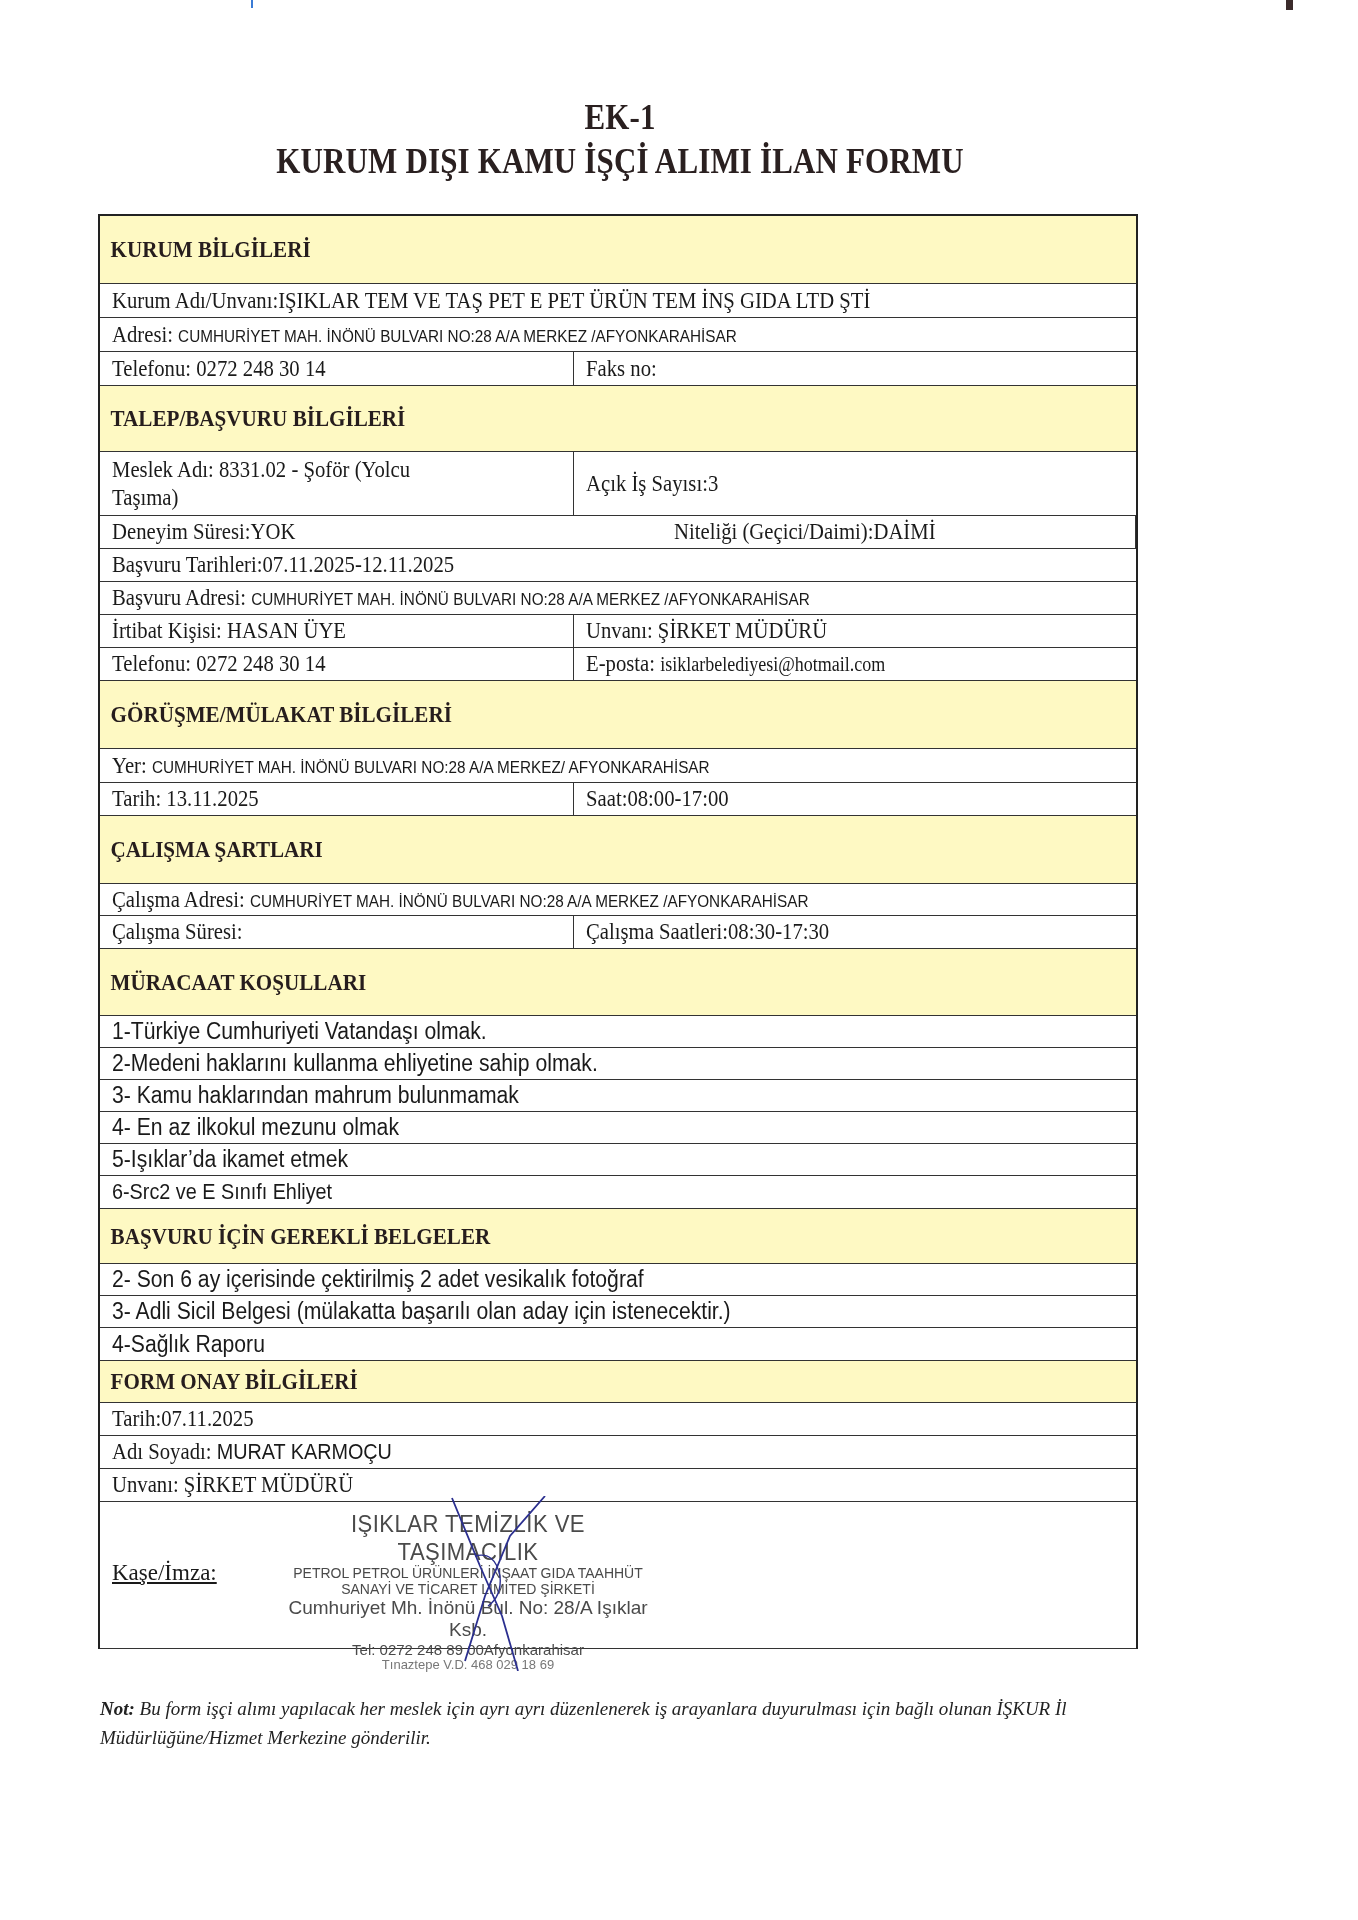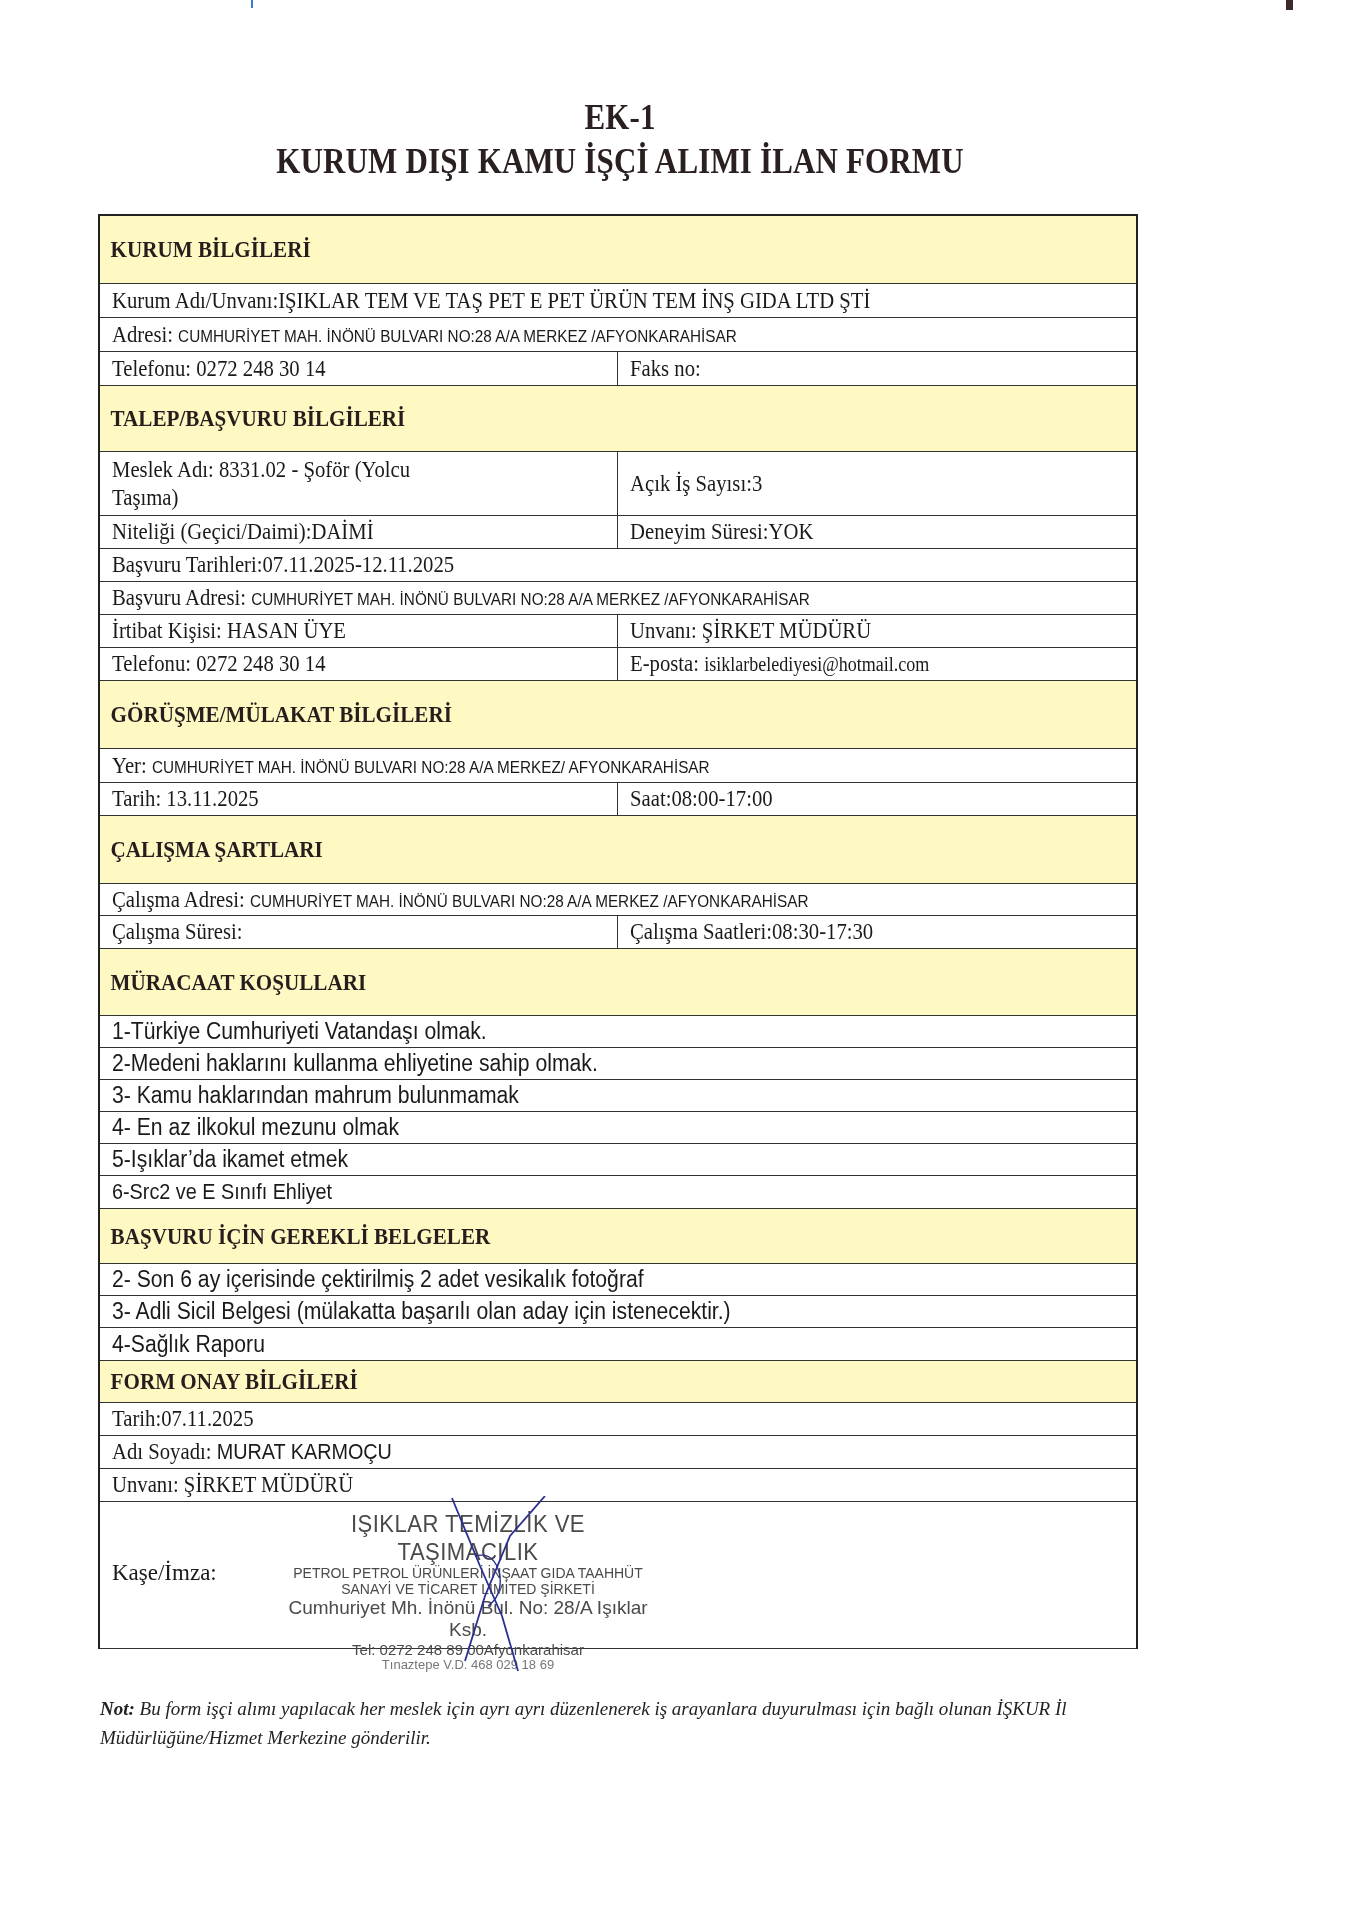--- a/index.html
+++ b/index.html
@@ -11,30 +11,30 @@
   .t1 { top: 96px; font-size: 36px; }
   .t2 { top: 140px; font-size: 36px; }
 
   .form { position: absolute; left: 98px; top: 214px; width: 1036px; border: 2px solid #222; border-bottom: none; }
   .row { position: relative; border-bottom: 1.5px solid #333; box-sizing: border-box; display: flex; }
   .sec { background: #fef9c3; align-items: center; }
   .sec .lbl { font-weight: bold; font-size: 24px; padding-left: 12px; color: #261d1d; transform: scaleX(0.88); transform-origin: left center; white-space: nowrap; }
   .cell { font-size: 23px; padding-left: 12px; display: flex; align-items: center; white-space: nowrap; box-sizing: border-box; overflow: visible; }
   .cell .in { transform: scaleX(0.9); transform-origin: left center; }
   .full { width: 100%; }
-  .half-l { width: 518px; border-right: 1.5px solid #333; }
+  .half-l { width: 474px; border-right: 1.5px solid #333; }
   .half-r { flex: 1; }
   .small { font-size: 17px; font-family: "Liberation Sans", "DejaVu Sans", sans-serif; }
   .tnr { font-family: Liberation Sans, sans-serif; font-size: 23px; }
   .tnr .in { transform: scaleX(0.92); transform-origin: left center; }
   .email { font-family: "Liberation Serif", serif; font-size: 20px; }
   .arial-val { font-family: "Liberation Sans", sans-serif; font-size: 22px; }
 
   .stamp-row { height: 147px; }
-  .stamp-label { position: absolute; left: 12px; top: 58px; font-size: 23px; }
+  .stamp-label { position: absolute; left: 12px; top: 58px; font-size: 23px; text-decoration: underline; }
   .stamp { position: absolute; left: 188px; top: 8px; width: 360px; text-align: center; color: #4a4a4a; font-family: "Liberation Sans", sans-serif; line-height: 1.15; }
   .stamp .s1 { font-size: 24px; letter-spacing: 0.5px; transform: scaleX(0.92); }
   .stamp .s2 { font-size: 14px; }
   .stamp .s3 { font-size: 14px; }
   .stamp .s4 { font-size: 19px; }
   .stamp .s5 { font-size: 15px; }
   .stamp .s6 { font-size: 13px; color: #777; }
   .signature { position: absolute; left: 340px; top: -6px; width: 120px; height: 175px; }
 
   .note { position: absolute; left: 100px; top: 1694px; width: 1080px; font-family: "Liberation Serif", serif; font-style: italic; font-size: 19px; line-height: 29px; color: #222; }
@@ -89,25 +89,25 @@
         <span class="in">
       <span>Meslek Adı:  8331.02 - Şoför (Yolcu</span><br>
       <span>Taşıma)</span>
     </span>
       </div>
     <div class="cell half-r">
         <span class="in">Açık İş Sayısı:3</span>
       </div>
   </div>
   <div class="row" style="height:33px">
+    <div class="cell half-r">
+        <span class="in">Deneyim Süresi:YOK</span>
+      </div>
     <div class="cell half-l">
         <span class="in">Niteliği (Geçici/Daimi):DAİMİ</span>
-      </div>
-    <div class="cell half-r">
-        <span class="in">Deneyim Süresi:YOK</span>
       </div>
   </div>
   <div class="row" style="height:33px">
     <div class="cell full">
         <span class="in">Başvuru Tarihleri:07.11.2025-12.11.2025</span>
       </div>
   </div>
   <div class="row" style="height:33px">
     <div class="cell full">
         <span class="in">

